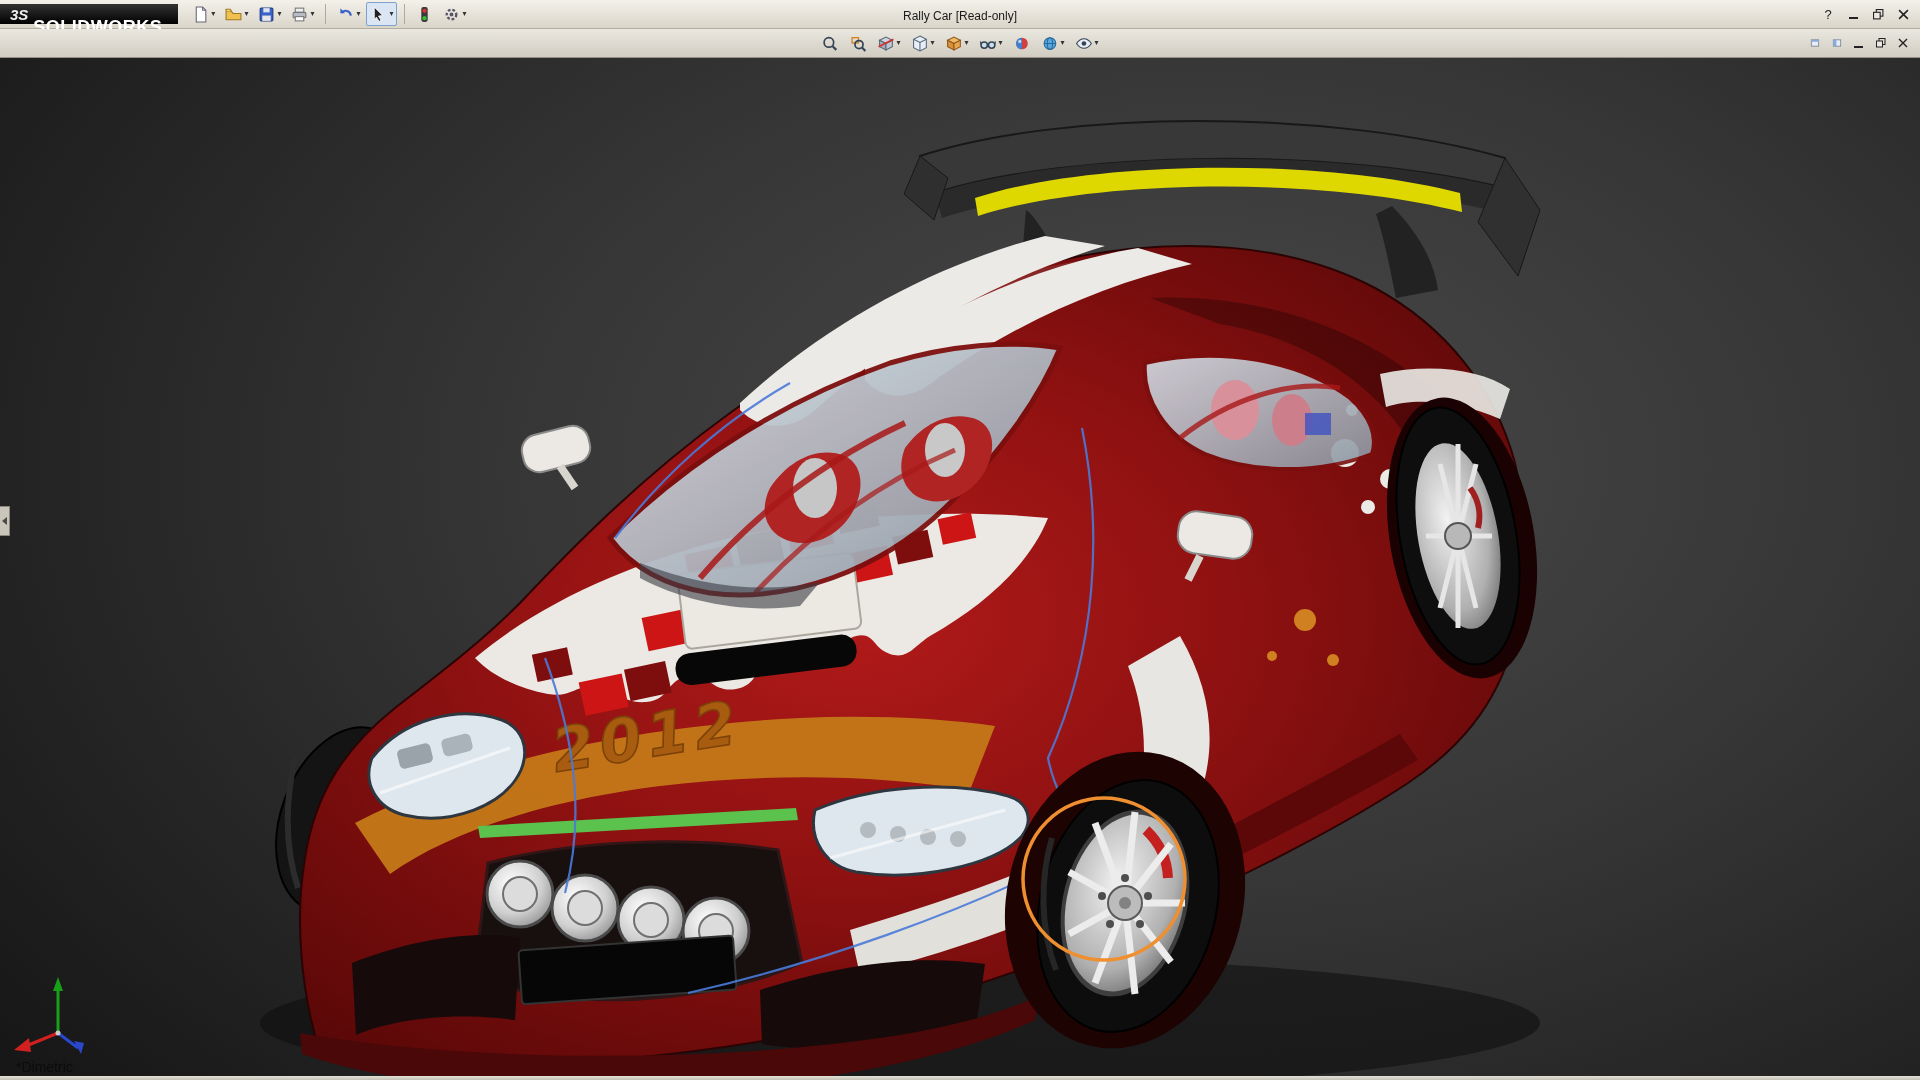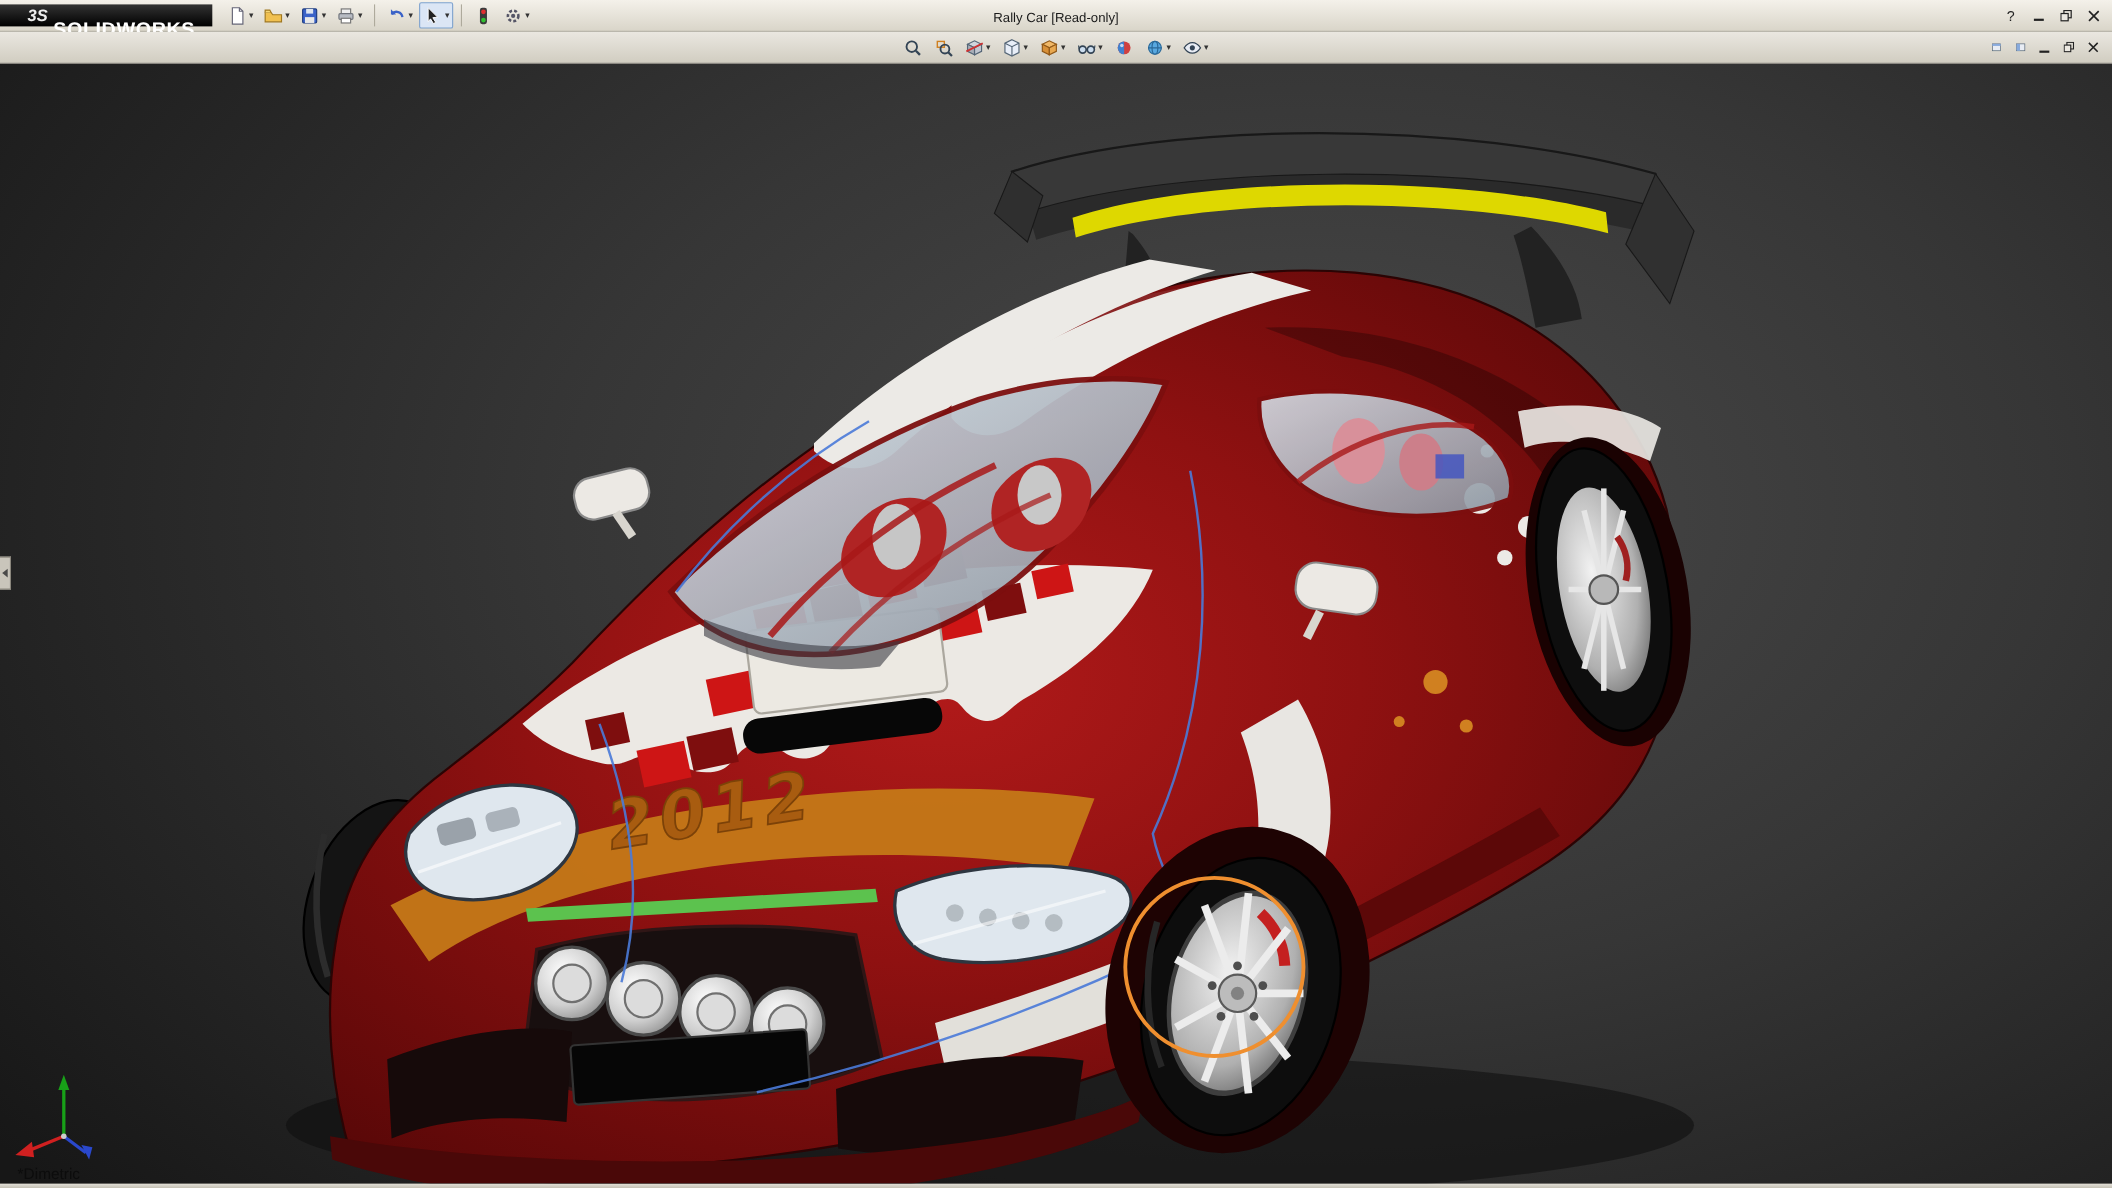--- a/index.html
+++ b/index.html
@@ -5,21 +5,21 @@
   * { margin:0; padding:0; box-sizing:border-box; }
   html,body { width:1920px; height:1080px; overflow:hidden;
     font-family:"Liberation Sans", sans-serif; background:#000; }
   .app { width:1920px; height:1080px; display:flex; flex-direction:column; background:#d6d2c6; }
 
   
   .titlebar { height:29px; display:flex; align-items:center;
     background:linear-gradient(#f4f1ea,#d9d5c9); border-bottom:1px solid #b2ae a2;
     border-bottom:1px solid #b2aea2; position:relative; flex:0 0 29px; }
   .logo { height:20px; background:linear-gradient(#333,#000); color:#fff;
-    display:flex; align-items:center; padding:0 16px 0 25px; gap:5px; }
+    display:flex; align-items:center; padding:0 16px 0 10px; gap:5px; }
   .logo-3s { font-style:italic; font-weight:bold; font-size:15px; color:#eee; }
   .logo-text { font-weight:bold; font-size:18px; letter-spacing:.5px;margin-top:27px; }
   .tb-group { display:flex; align-items:center; margin-left:10px; gap:2px; }
   .tb-btn { height:24px; display:flex; align-items:center; padding:0 3px;
     border:1px solid transparent; border-radius:2px; }
   .tb-btn.pressed { background:#dbe6f5; border-color:#7da2ce; }
   .tb-btn svg { width:17px; height:17px; }
   .caret { font-size:8px; color:#333; margin-left:2px; line-height:1; }
   .tb-sep { width:1px; height:20px; background:#aeaa9c; margin:0 5px; }
   .win-title { position:absolute; left:50%; top:0; transform:translateX(-50%);

